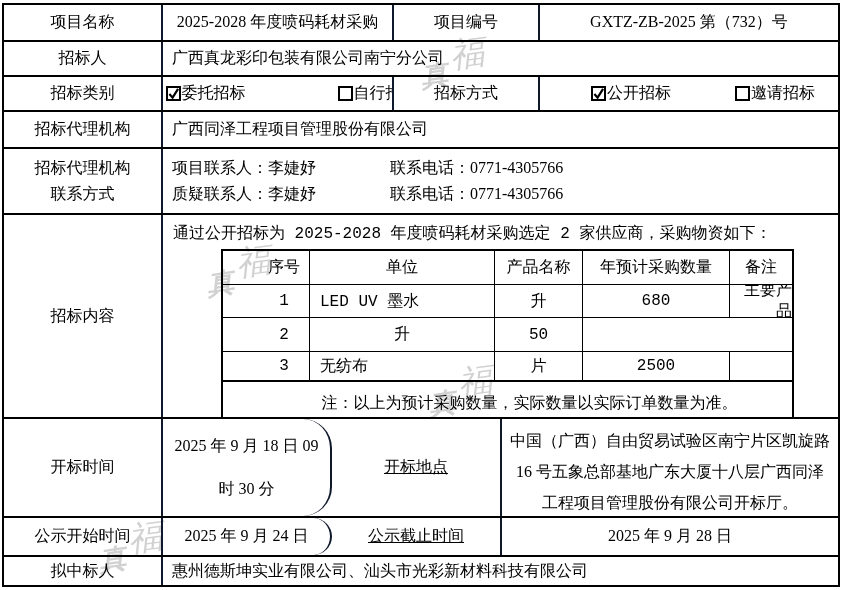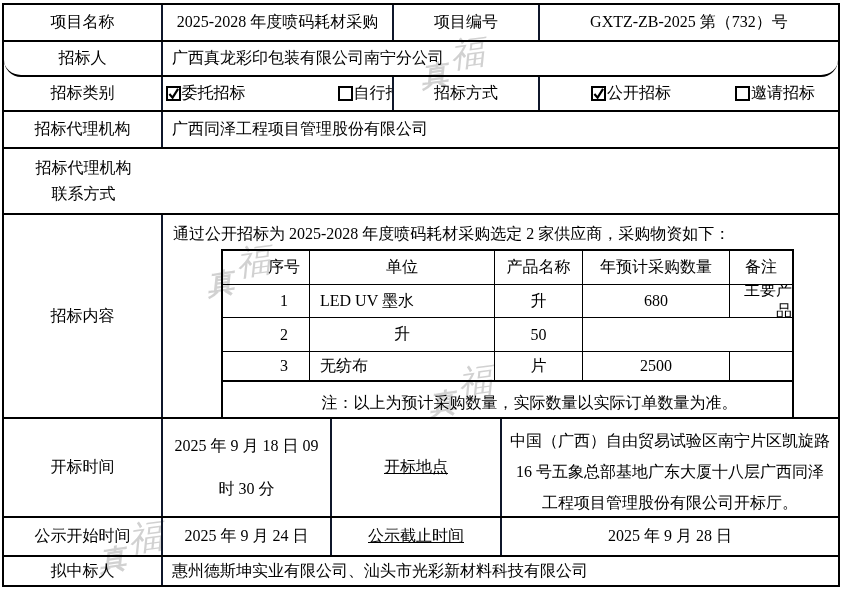--- a/index.html
+++ b/index.html
@@ -47,28 +47,28 @@
   .td {
     border-right:2px solid #0f172a;
     display:flex; align-items:center; justify-content:center;
     text-align:center;
     overflow:hidden;
   }
   .td:last-child { border-right:none; }
   .td.left { justify-content:flex-start; text-align:left; padding-left:9px; }
   .td.flex1 { flex:1 1 auto; }
   
-  .r1 { height:37px; } .r2 { height:35px;border-radius:17px; } .r3 { height:35px; }
+  .r1 { height:37px; } .r2 { height:35px; } .r3 { height:35px; }
   .r4 { height:37px; } .r5 { height:66px; } .r6 { height:204px; }
   .r7 { height:99px; } .r8 { height:39px; }
   
   .w-label { width:159px; flex:0 0 159px; }
   .w-c2a   { width:231px; flex:0 0 231px; }
   .w-c3a   { width:146px; flex:0 0 146px; }
-  .w-c2b   { width:169px; flex:0 0 169px; }
+  .w-c2b   { width:169px; flex:0 0 169px;border-radius:29px; }
   .w-c3b   { width:170px; flex:0 0 170px;text-decoration:underline; }
   
   .stack { flex-direction:column; justify-content:space-around; align-items:center; padding:6px 0; }
   .stack.left-align { align-items:flex-start; padding-left:9px; }
   .contact-line .part1 { display:inline-block; width:218px; text-align:left; }
   
   .opt { display:inline-flex; align-items:center; white-space:nowrap;padding-left:28px; }
   .cb {
     width:15px; height:15px;
     border:2px solid #000;
@@ -78,20 +78,21 @@
   }
   .optrow { gap:64px; }
   .optrow-b { gap:36px; }
   
   .content-cell {
     flex:1 1 auto;
     display:flex; flex-direction:column;
     align-items:flex-start; justify-content:flex-start;
     text-align:left;
     padding:6px 0 0 0;
+    font-family:Liberation Mono, monospace;
   }
   .intro { padding-left:10px; line-height:26px; height:28px; white-space:nowrap; }
   .itbl {
     margin-left:58px; margin-top:2px;
     width:573px;
     border:2px solid #000;
     display:flex; flex-direction:column;
   }
   .itr { display:grid; grid-template-columns:51px 185px 88px 147px 1fr; border-bottom:1px solid #000;padding-left:36px; }
   .itr:last-child, .itr.note-row { border-bottom:none; }
@@ -180,20 +181,28 @@
 
     <div class="tr r4">
       <div class="td w-label">招标代理机构</div>
       <div class="td flex1 left">广西同泽工程项目管理股份有限公司</div>
     </div>
 
     <div class="tr r5">
       <div class="td w-label stack">
         <span>招标代理机构</span>
         <span>联系方式</span>
+      </div>
+      <div class="td flex1 stack left-align">
+        <span class="contact-line">
+          <span class="part1">项目联系人：李婕妤</span><span>联系电话：0771-4305766</span>
+        </span>
+        <span class="contact-line">
+          <span class="part1">质疑联系人：李婕妤</span><span>联系电话：0771-4305766</span>
+        </span>
       </div>
     </div>
 
     <div class="tr r6">
       <div class="td w-label">招标内容</div>
       <div class="td content-cell">
         <div class="intro">通过公开招标为 2025-2028 年度喷码耗材采购选定 2 家供应商，采购物资如下：</div>
         <div class="itbl">
           <div class="itr ih">
             <div class="itd">序号</div>

